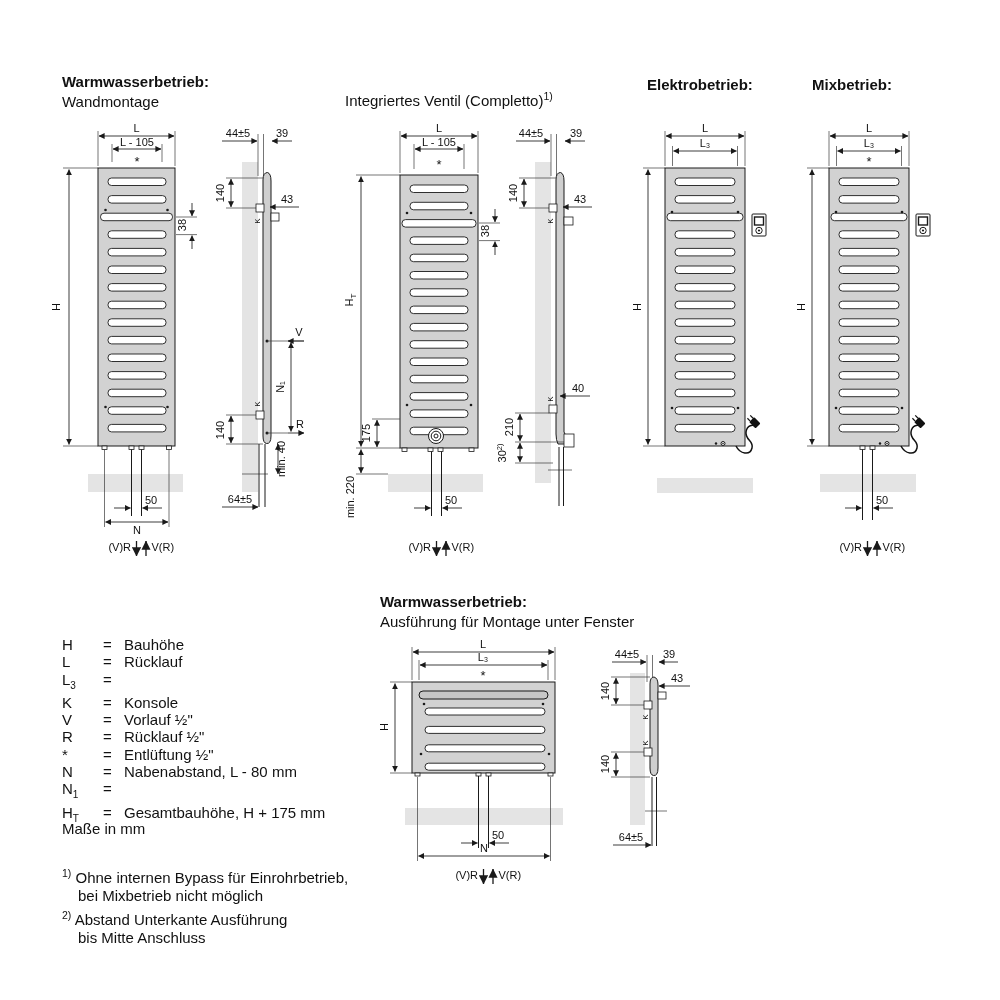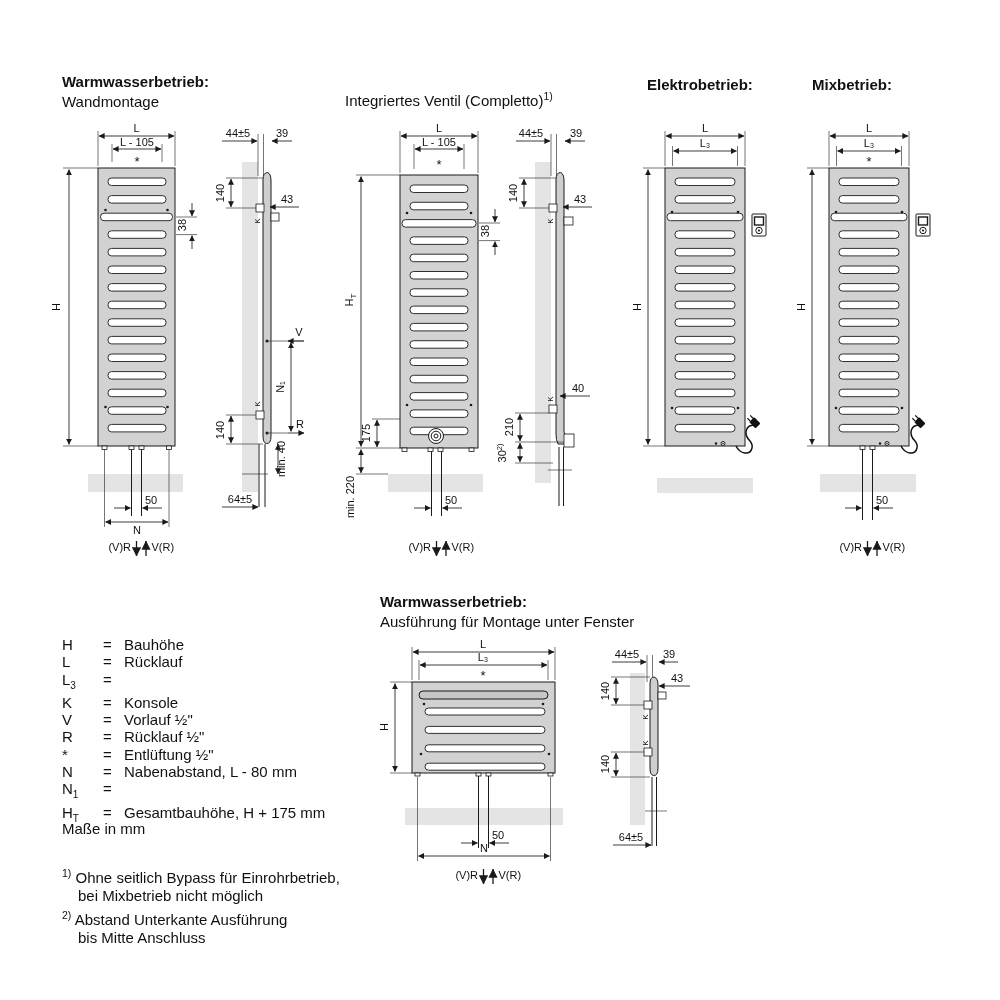--- a/index.html
+++ b/index.html
@@ -525,21 +525,21 @@
       <span class="lsym">H<sub>T</sub></span>
       <span class="leq">=</span>
       <span class="ldesc">Gesamtbauhöhe, H + 175 mm</span>
     </div>
   </div>
 
 <div id="notes" class="abs">
   <div id="units">Maße in mm</div>
   <div class="fn">
     <sup>1)</sup>
-    <span>Ohne seitlich Bypass für Einrohrbetrieb,</span><br>
+    <span>Ohne internen Bypass für Einrohrbetrieb,</span><br>
     <span>bei Mixbetrieb nicht möglich</span>
   </div>
   <div class="fn">
     <sup>2)</sup>
     <span>Abstand Unterkante Ausführung</span><br>
     <span>bis Mitte Anschluss</span>
   </div>
 </div>
 
 </body></html>

